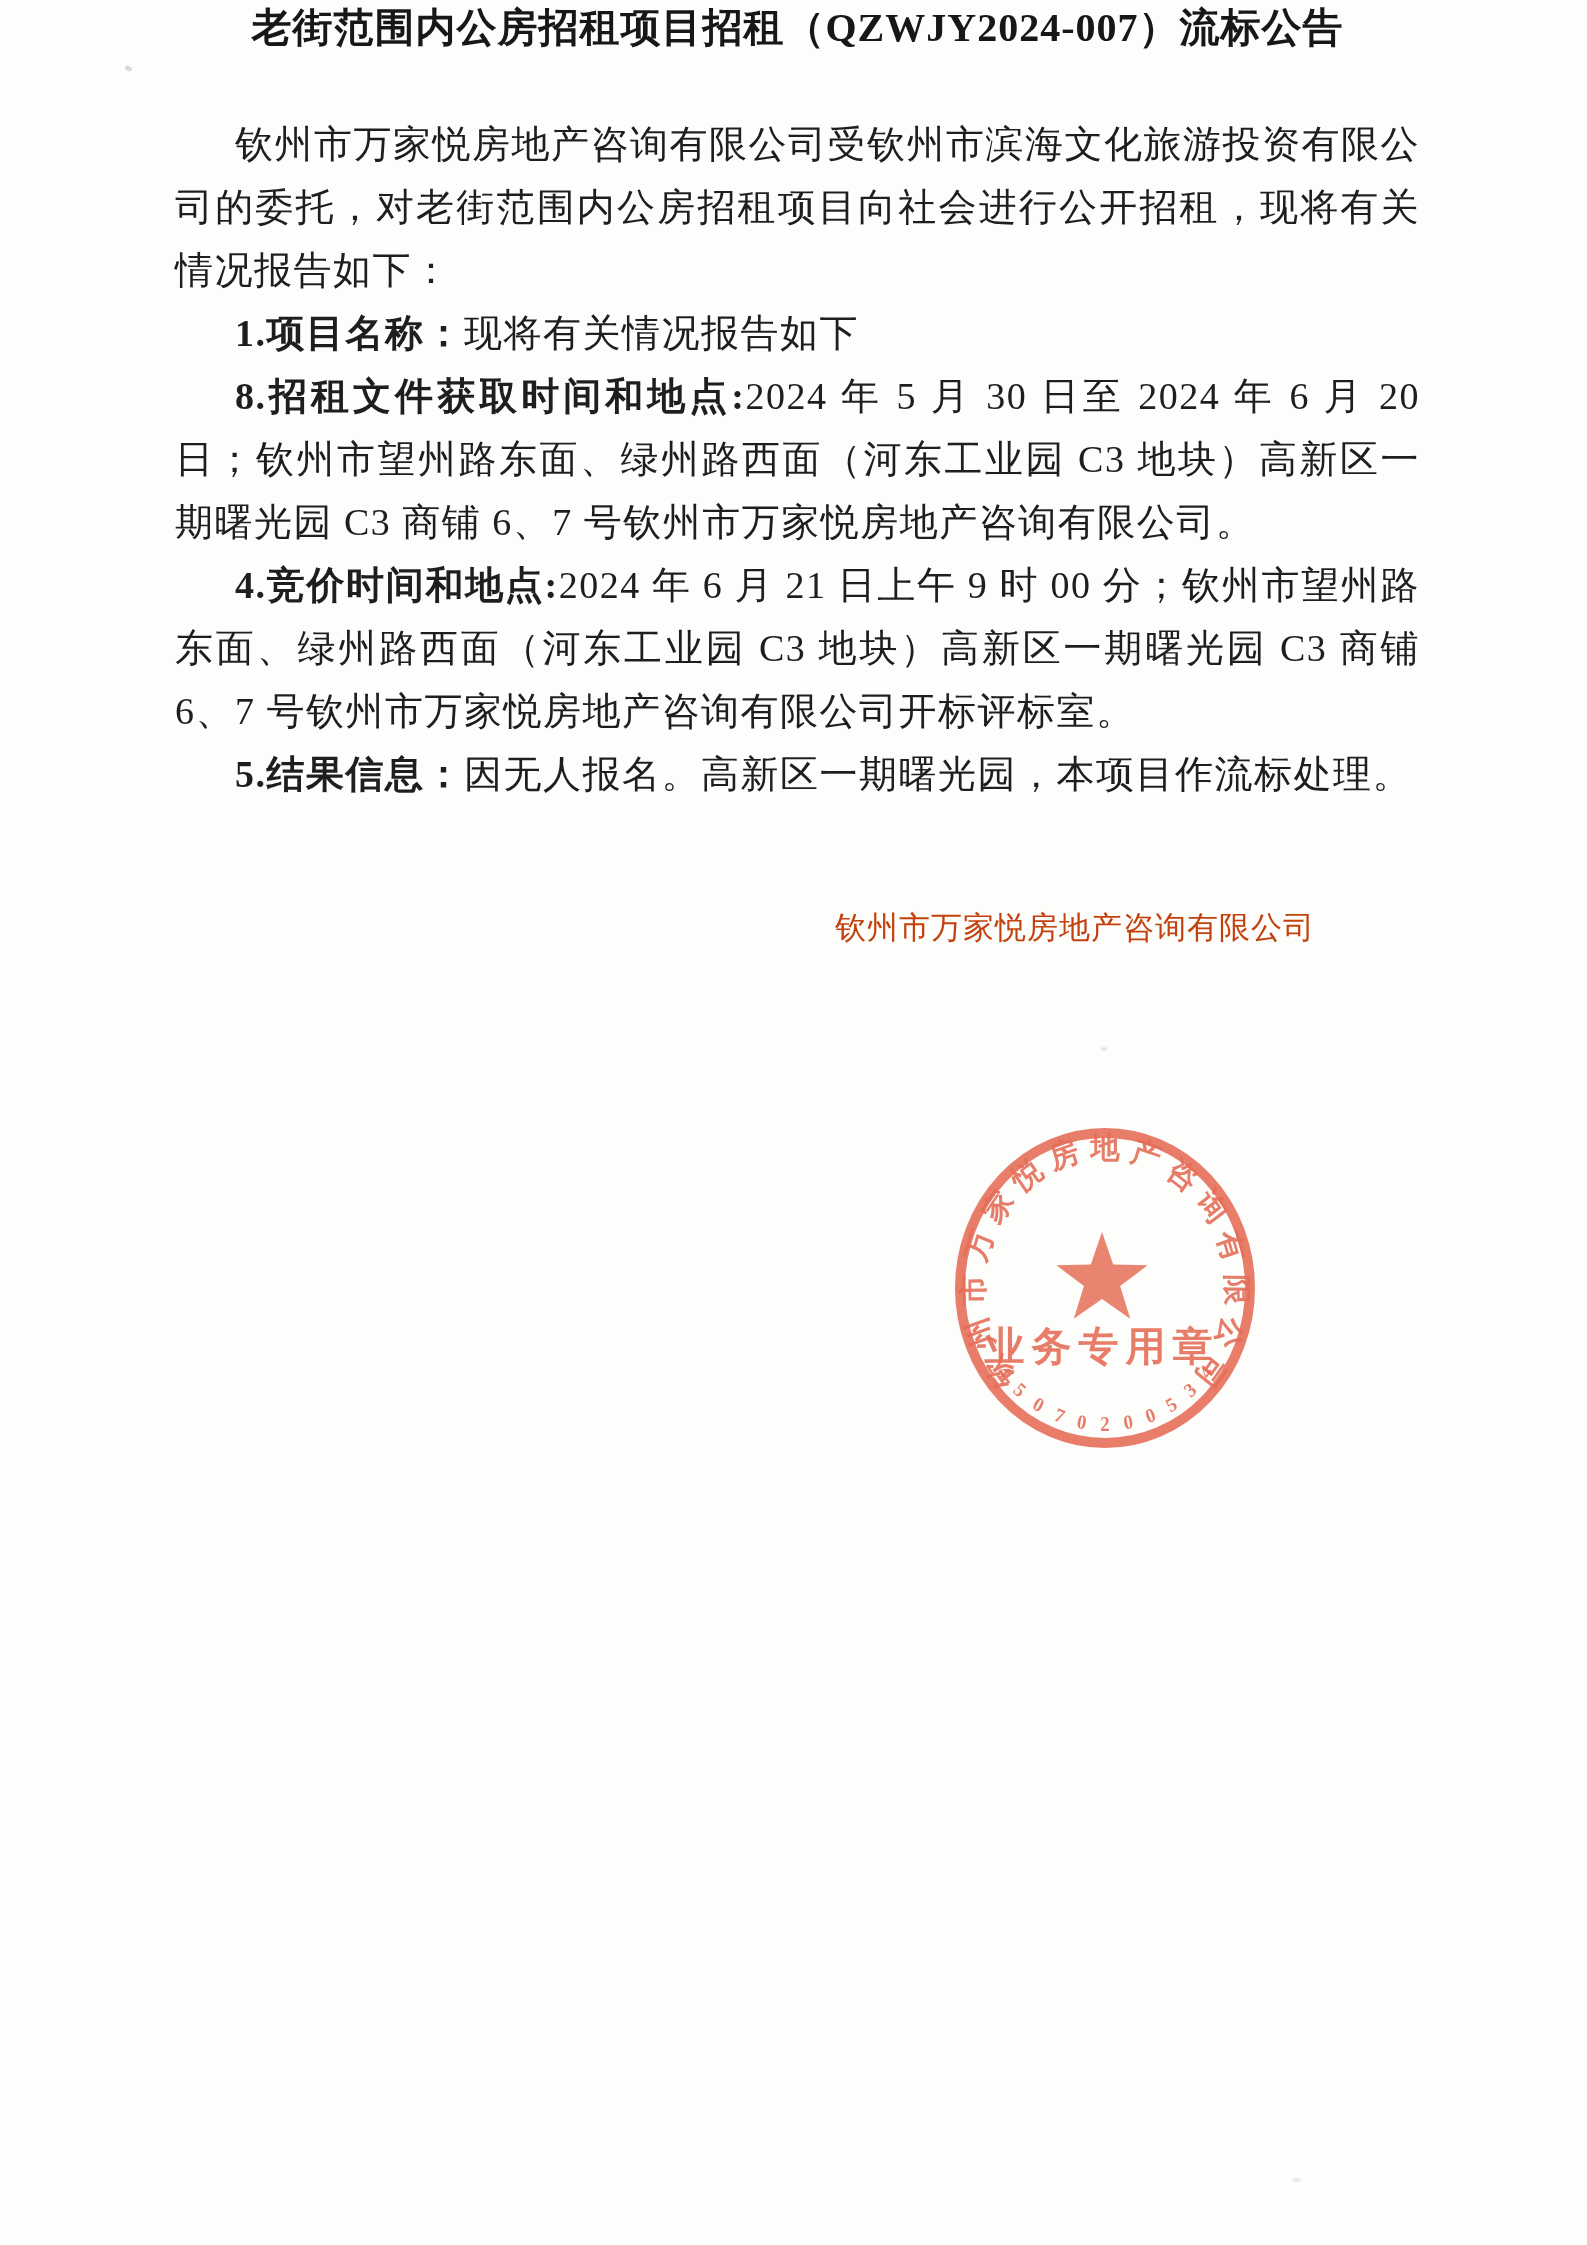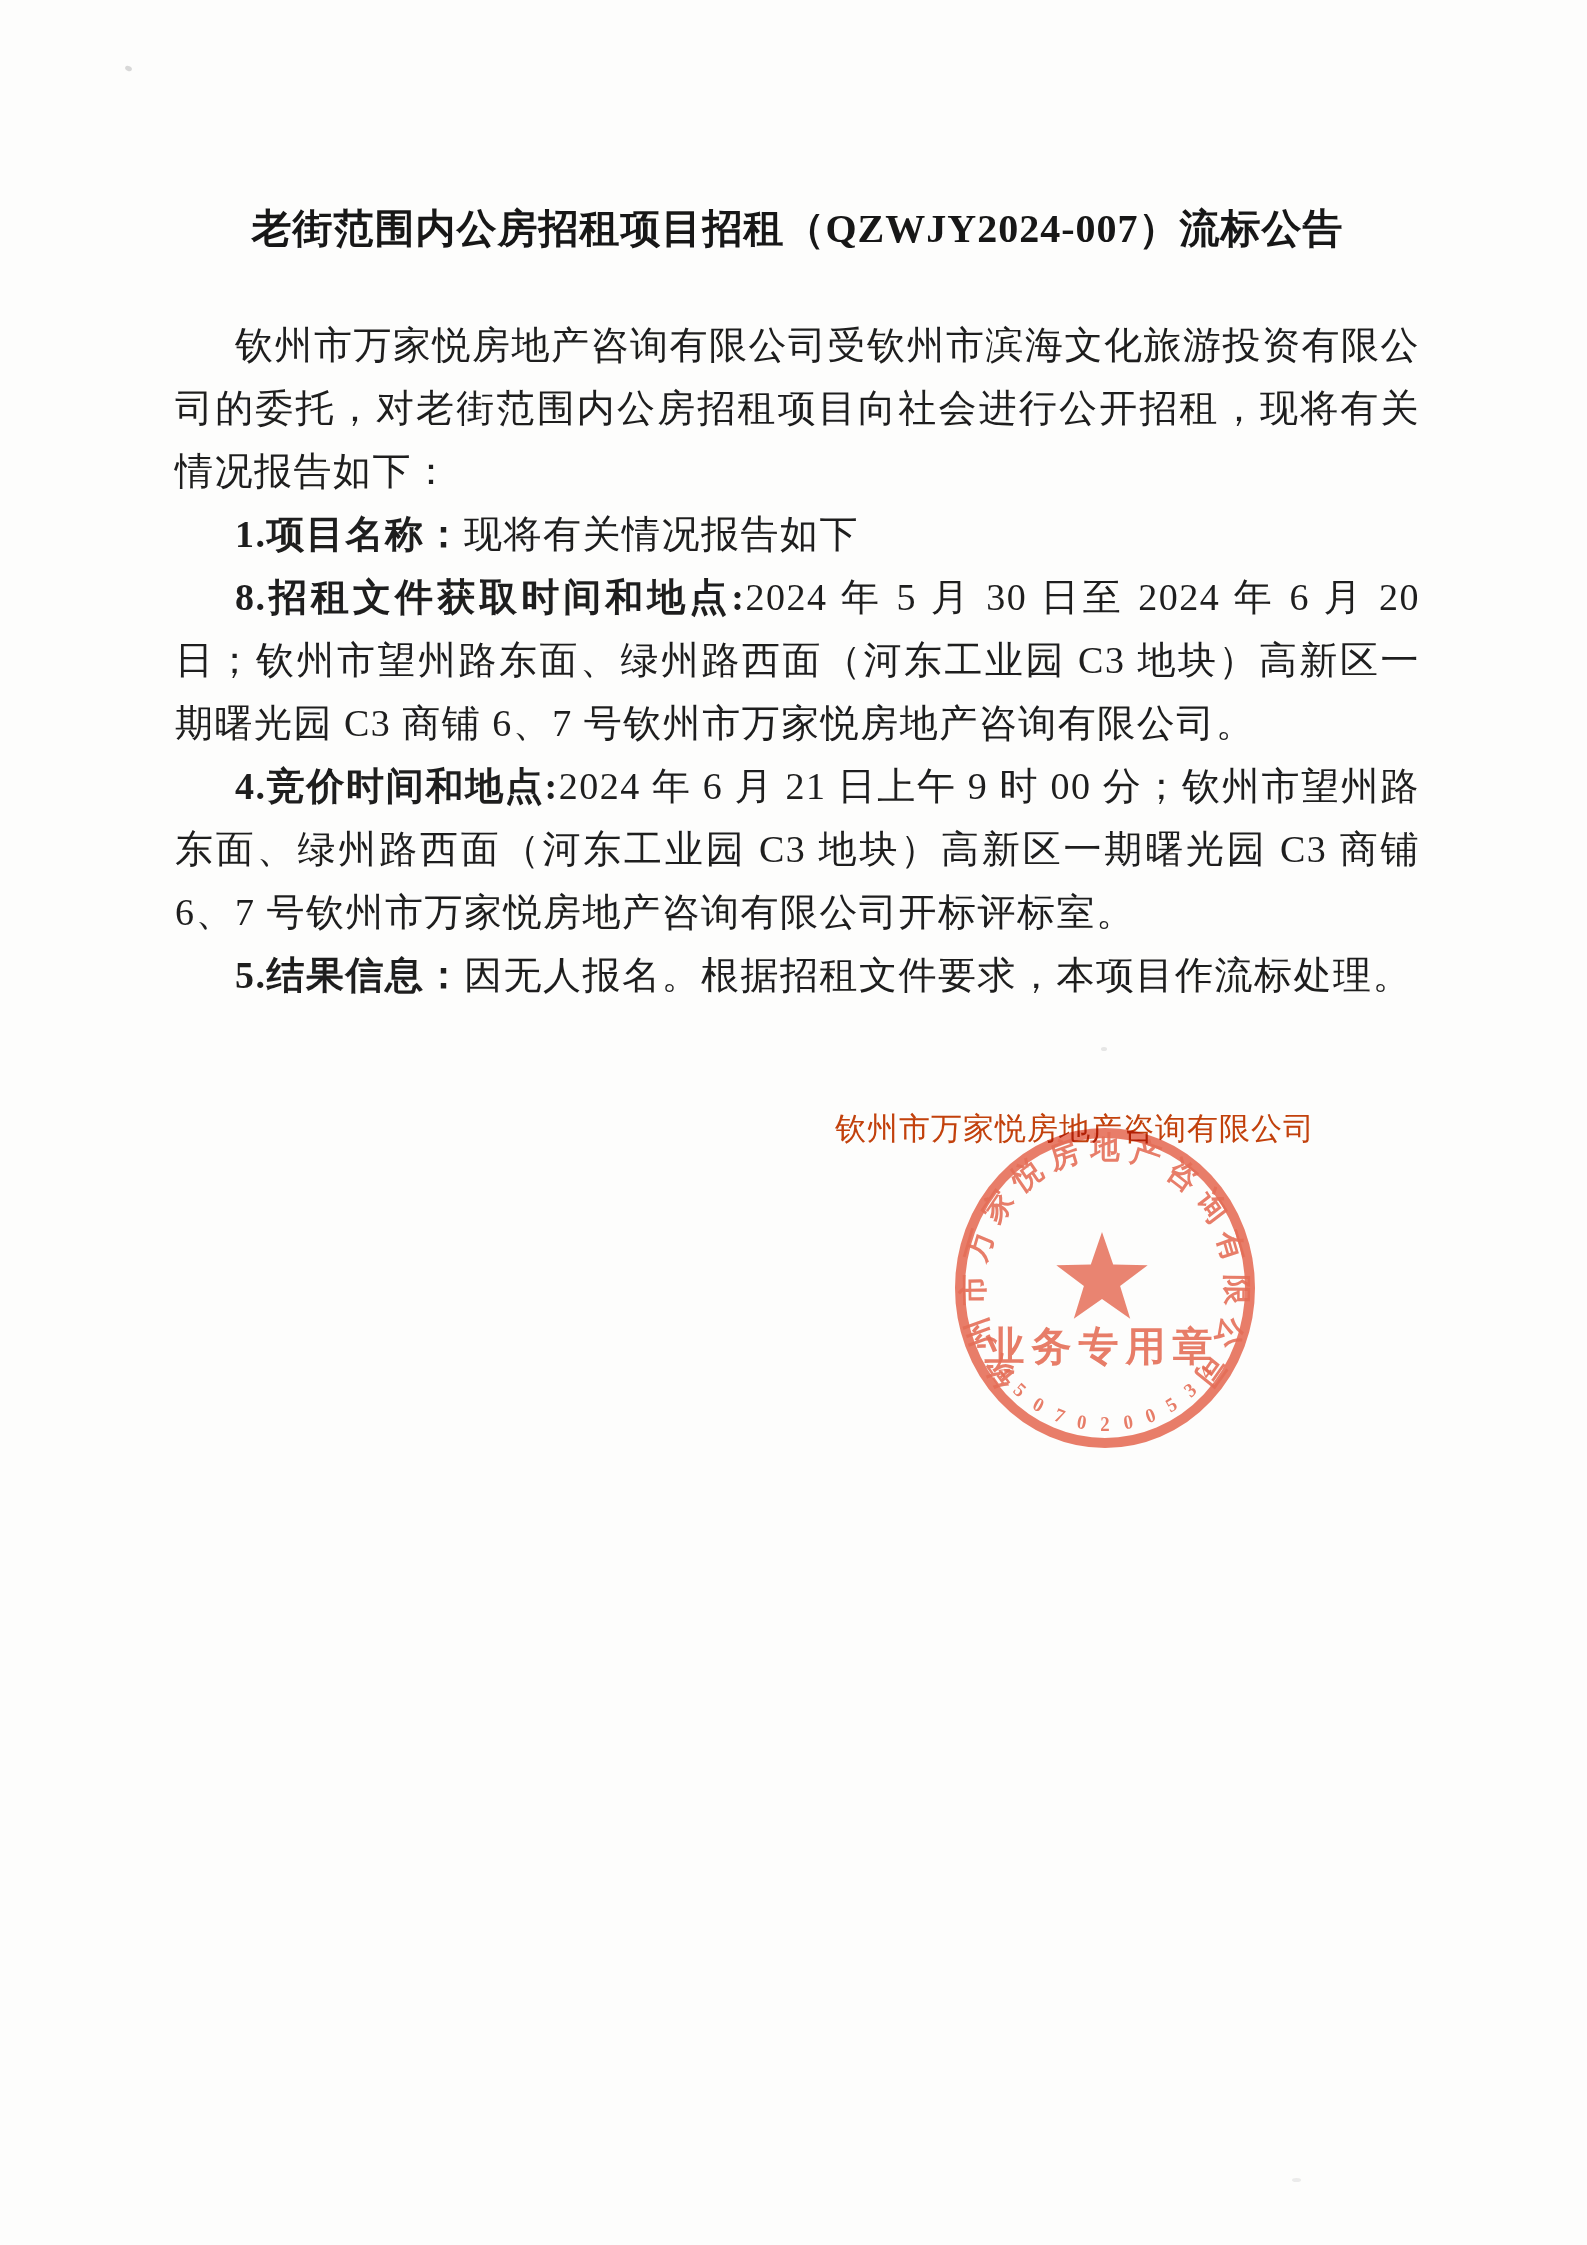--- a/index.html
+++ b/index.html
@@ -16,21 +16,20 @@
     padding: 0 167px 0 175px;
   }
   
   .speck { position: absolute; background: #b9b9b9; border-radius: 50%; opacity: .55; }
   .speck-1 { left: 125px; top: 66px;  width: 7px; height: 5px; transform: rotate(25deg); }
   .speck-2 { left: 1101px; top: 1047px; width: 6px; height: 4px; opacity:.35; }
   .speck-3 { left: 1292px; top: 2178px; width: 9px; height: 4px; opacity:.25; }
 
   .doc-title {
     margin: 0;
-    padding-top: 201px;
     font-size: 40px;
     line-height: 56px;
     font-weight: bold;
     text-align: center;
     letter-spacing: 1px;
     color: #171717;
     white-space: nowrap;
     font-family: Liberation Serif, serif;
   }
   .body-text {
@@ -90,21 +89,21 @@
   <div class="body-text">
     <p class="intro">钦州市万家悦房地产咨询有限公司受钦州市滨海文化旅游投资有限公司的委托，对老街范围内公房招租项目向社会进行公开招租，现将有关情况报告如下：</p>
 
     <p class="item"><span class="item-label">1.项目名称：</span><span>现将有关情况报告如下</span></p>
 
 
     <p class="item"><span class="item-label">8.招租文件获取时间和地点:</span><span>2024 年 5 月 30 日至 2024 年 6 月 20 日；钦州市望州路东面、绿州路西面（河东工业园 C3 地块）高新区一期曙光园 C3 商铺 6、7 号钦州市万家悦房地产咨询有限公司。</span></p>
 
     <p class="item"><span class="item-label">4.竞价时间和地点:</span><span>2024 年 6 月 21 日上午 9 时 00 分；钦州市望州路东面、绿州路西面（河东工业园 C3 地块）高新区一期曙光园 C3 商铺 6、7 号钦州市万家悦房地产咨询有限公司开标评标室。</span></p>
 
-    <p class="item"><span class="item-label">5.结果信息：</span><span>因无人报名。根据招租文件要求，本项目作流标处理。</span></p>
+    <p class="item"><span class="item-label">5.结果信息：</span><span>因无人报名。高新区一期曙光园，本项目作流标处理。</span></p>
 
   </div>
 
   <div class="signature">
     <div class="sig-company">钦州市万家悦房地产咨询有限公司</div>
   </div>
 
   <svg class="stamp" viewBox="-180 -184 360 368">
     <ellipse cx="0" cy="0" rx="145" ry="155" fill="none" stroke-width="10" opacity="0.9" stroke="#e5634a"></ellipse>
     <polygon opacity="0.85" transform="translate(-3,-8)" points="0,-48 11.2,-15.4 45.7,-14.8 18.1,5.9 28.2,38.8 0,19 -28.2,38.8 -18.1,5.9 -45.7,-14.8 -11.2,-15.4" fill="#e5634a"></polygon>

